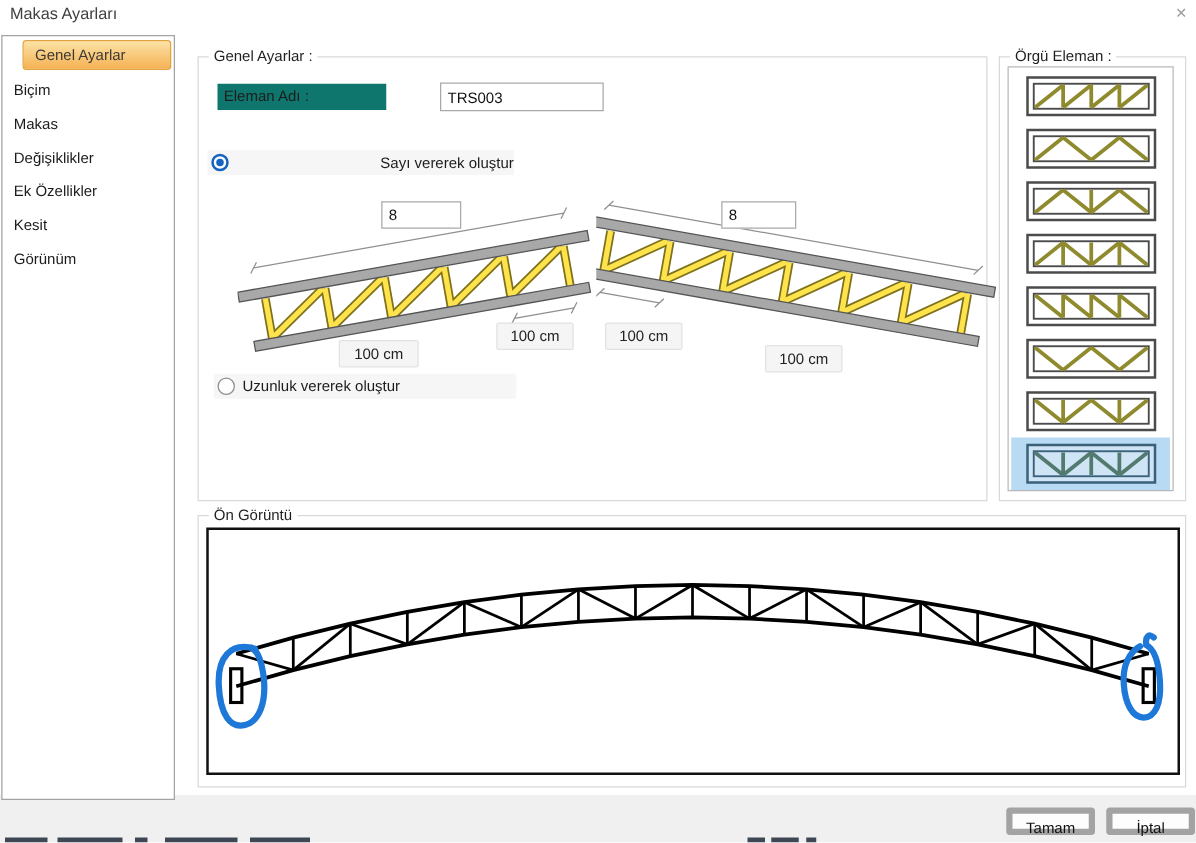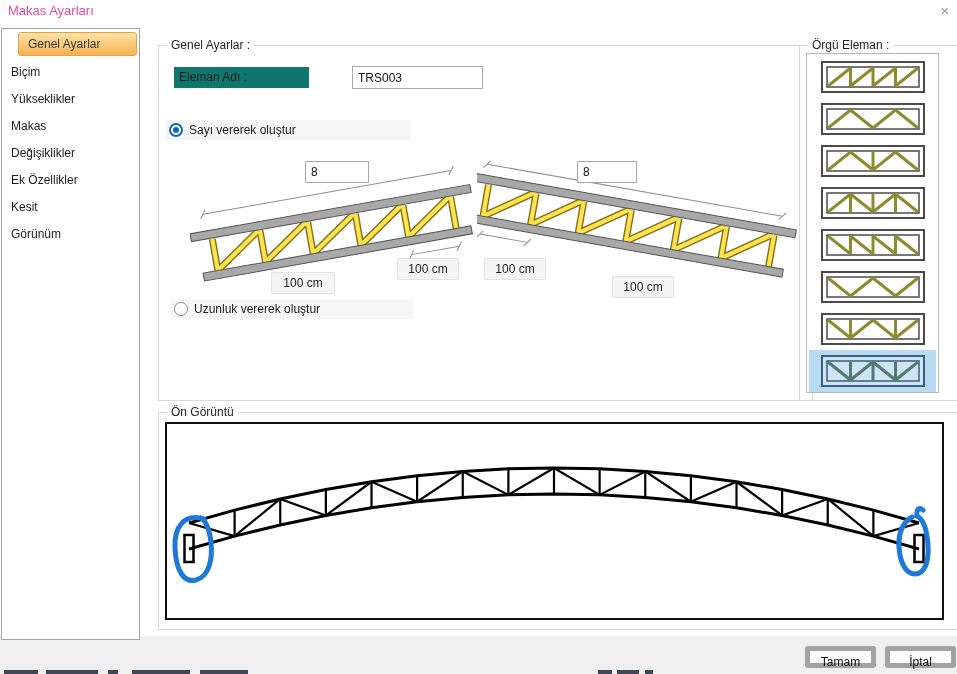--- a/index.html
+++ b/index.html
@@ -4,34 +4,34 @@
 <style>
   html,body{margin:0;padding:0;}
   body{
     width:957px;height:674px;position:relative;overflow:hidden;
     background:#ffffff;
     font-family:"Liberation Sans","DejaVu Sans",sans-serif;
     font-size:12px;color:#1c1c1c;
   }
   .abs{position:absolute;}
   
-  .win-title{left:8px;top:3px;font-size:13px;color:#ec4899;}
+  .win-title{left:8px;top:3px;font-size:13px;color:#404040;}
   .win-close{left:936px;top:2px;width:18px;height:18px;text-align:center;
     font-size:15px;color:#9a9a9a;line-height:18px;cursor:default;}
   
   .sidebar{left:1px;top:28px;width:139px;height:612px;border:1px solid #a3a3a3;
     background:#fff;box-sizing:border-box;padding-top:2px;z-index:3;}
   .side-item{height:27px;line-height:27px;padding-left:9px;font-size:12px;color:#1c1c1c;}
   .side-item.selected{
     height:22px;line-height:22px;margin:1px 2px 3px 16px;
     border:1px solid var(--selected-item-border);border-radius:3px;
     background:linear-gradient(var(--selected-item-gradient-top),var(--selected-item-gradient-bottom));
     color:#3d3a35;}
   
-  .groupbox{border:1px solid #d9d9d9;background:transparent;padding-left:23px;}
+  .groupbox{border:1px solid #d9d9d9;background:transparent;}
   .gb-label{position:absolute;top:-8px;left:8px;background:#fff;padding:0 4px;
     font-size:12px;color:#1f1f1f;white-space:nowrap;}
   #gb-general{left:158px;top:45px;width:630px;height:354px;}
   #gb-orgu{left:799px;top:45px;width:148px;height:354px;}
   #gb-preview{left:158px;top:412px;width:789px;height:216px;}
   
   .label-strip{background:#0f766e;line-height:21px;padding-left:5px;}
   .text-input{box-sizing:border-box;border:1px solid #a9a9a9;background:#fff;
     font-family:inherit;font-size:12px;padding:0 5px;color:#111;}
   .radio-row{background:#f6f6f6;display:flex;align-items:center;gap:6px;padding-left:3px;}
@@ -70,36 +70,35 @@
 </style>
 </head>
 <body>
 
 <div class="abs win-title">Makas Ayarları</div>
 <div class="abs win-close">×</div>
 
 <div class="abs sidebar" id="sidebar-list">
     <div class="side-item selected">Genel Ayarlar</div>
     <div class="side-item">Biçim</div>
-    <div class="side-item">Yükseklikler</div>
     <div class="side-item">Makas</div>
     <div class="side-item">Değişiklikler</div>
     <div class="side-item">Ek Özellikler</div>
     <div class="side-item">Kesit</div>
     <div class="side-item">Görünüm</div>
   </div>
 
 <div class="abs groupbox" id="gb-general">
   <span class="gb-label">Genel Ayarlar :</span>
 </div>
 
 <div class="abs label-strip" style="left:174px;top:67px;width:130px;height:21px;">Eleman Adı :</div>
 <input class="abs text-input" style="left: 309px; top: 66px; width: 131px; height: 23px; margin-left: 43px;" value="TRS003">
 
-<div class="abs radio-row" style="left:166px;top:120px;width:242px;height:20px;">
+<div class="abs radio-row" style="left:166px;top:120px;width:242px;height:20px;justify-content:space-between;">
   <span class="radio-circle checked"></span>
   <span>Sayı vererek oluştur</span>
 </div>
 
 <svg class="abs" id="truss-left" style="left:190px;top:146px;" width="300" height="165" viewBox="0 0 300 165">
     <g transform="translate(16,86) rotate(-10)">
       <line x1="0" y1="-18" x2="252" y2="-18" class="dim"></line>
       <line x1="-3" y1="-14" x2="3" y2="-22" class="dim"></line>
       <line x1="249" y1="-14" x2="255" y2="-22" class="dim"></line>
       <line x1="5" y1="8" x2="5" y2="40" class="web-o"></line>

